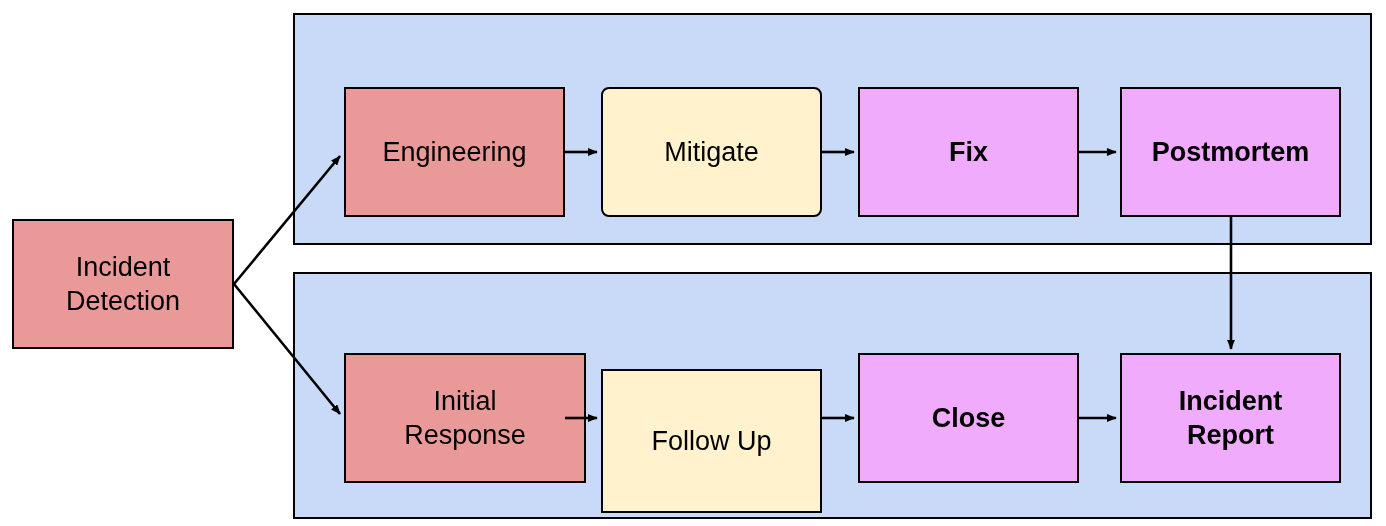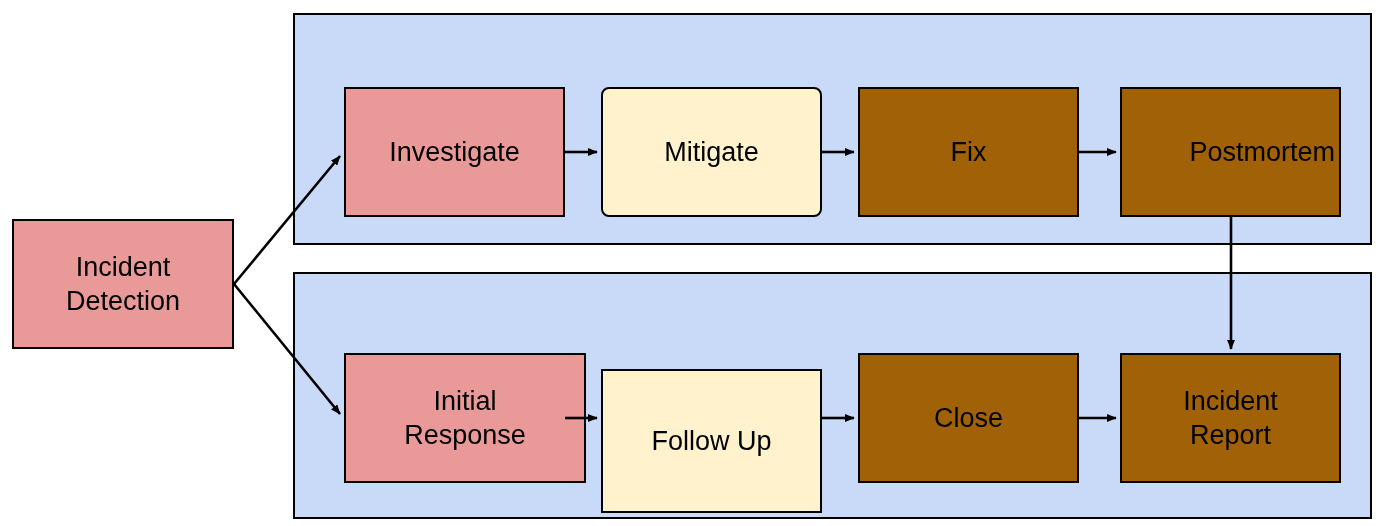--- a/index.html
+++ b/index.html
@@ -58,49 +58,49 @@
     z-index: 2;
     user-select: none;
   }
   .node-label {
     display: block;
     white-space: pre-line;
     padding: 0 4px;
   }
   .fill-red    { background: #ea9999; }
   .fill-yellow { background: #fff2cc; }
-  .fill-green  { background: #a16207; }
+  .fill-green  { background: #f0abfc; font-weight: bold; }
 </style>
 </head>
 <body>
 
 <div id="diagram-root">
 
   <div id="lane-layer">
       <div class="lane" style="left: 293px; top: 13px; width: 1079px; height: 232px;"></div>
       <div class="lane-title" style="top: 31px; left: 293px; width: 1079px; position: absolute;">Product Engineering</div>
       <div class="lane" style="left: 293px; top: 272px; width: 1079px; height: 247px;"></div>
       <div class="lane-title" style="top: 293px; left: 293px; width: 1079px; position: absolute;">Support</div>
     </div>
 
   <div id="node-layer">
       <div class="node fill-red" style="left: 12px; top: 219px; width: 222px; height: 130px;">
         <span class="node-label">Incident
 Detection</span>
       </div>
       <div class="node fill-red" style="left: 344px; top: 87px; width: 221px; height: 130px;">
-        <span class="node-label">Investigate</span>
+        <span class="node-label">Engineering</span>
       </div>
       <div class="node fill-yellow" style="left: 601px; top: 87px; width: 221px; height: 130px; border-radius: 8px;">
         <span class="node-label">Mitigate</span>
       </div>
       <div class="node fill-green" style="left: 858px; top: 87px; width: 221px; height: 130px;">
         <span class="node-label">Fix</span>
       </div>
-      <div class="node fill-green" style="left: 1120px; top: 87px; width: 221px; height: 130px; justify-content: flex-end;">
+      <div class="node fill-green" style="left: 1120px; top: 87px; width: 221px; height: 130px;">
         <span class="node-label">Postmortem</span>
       </div>
       <div class="node fill-red" style="left: 344px; top: 353px; width: 242px; height: 130px;">
         <span class="node-label">Initial
 Response</span>
       </div>
       <div class="node fill-yellow" style="left: 601px; top: 369px; width: 221px; height: 144px;">
         <span class="node-label">Follow Up</span>
       </div>
       <div class="node fill-green" style="left: 858px; top: 353px; width: 221px; height: 130px; align-items: center;">

